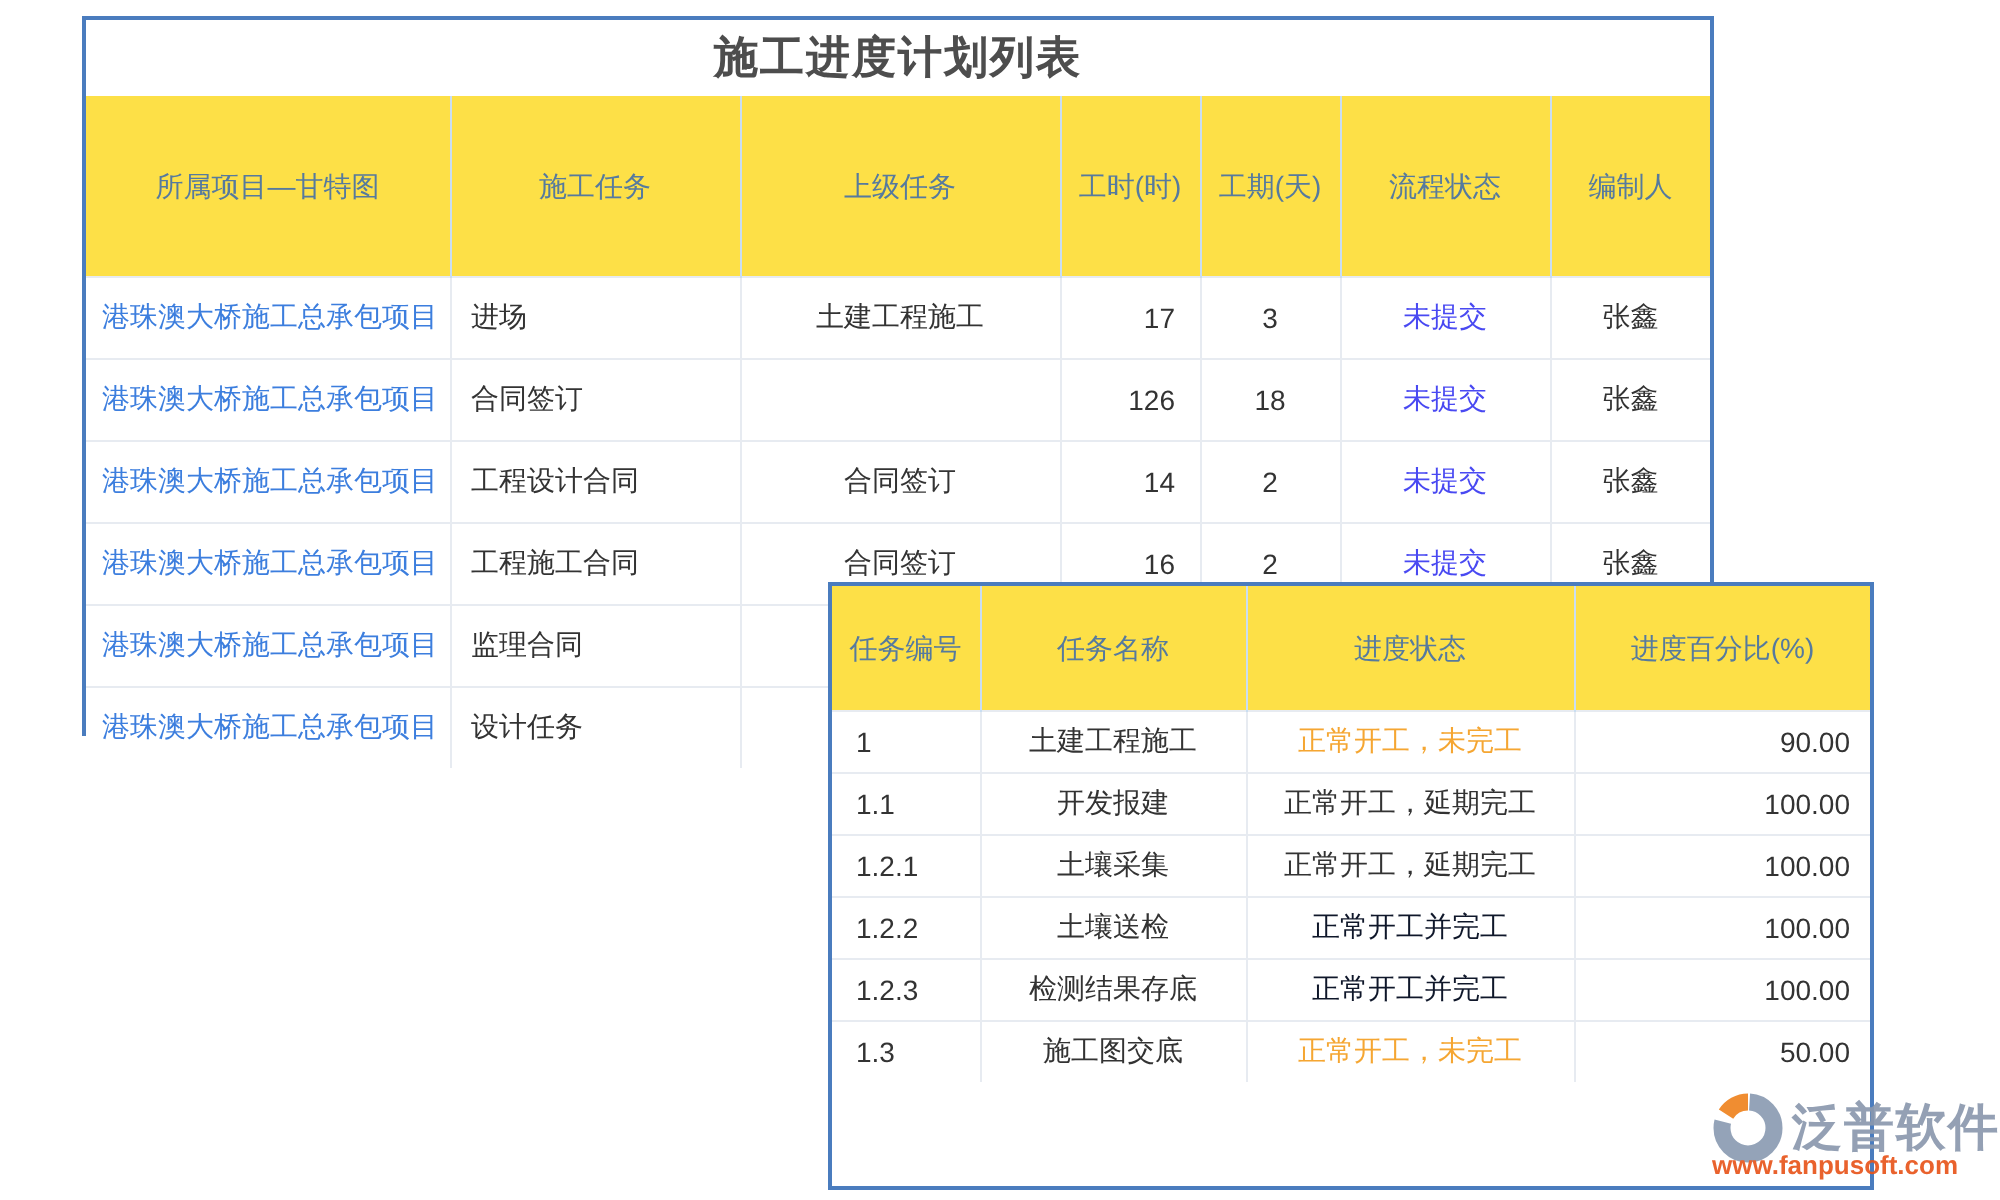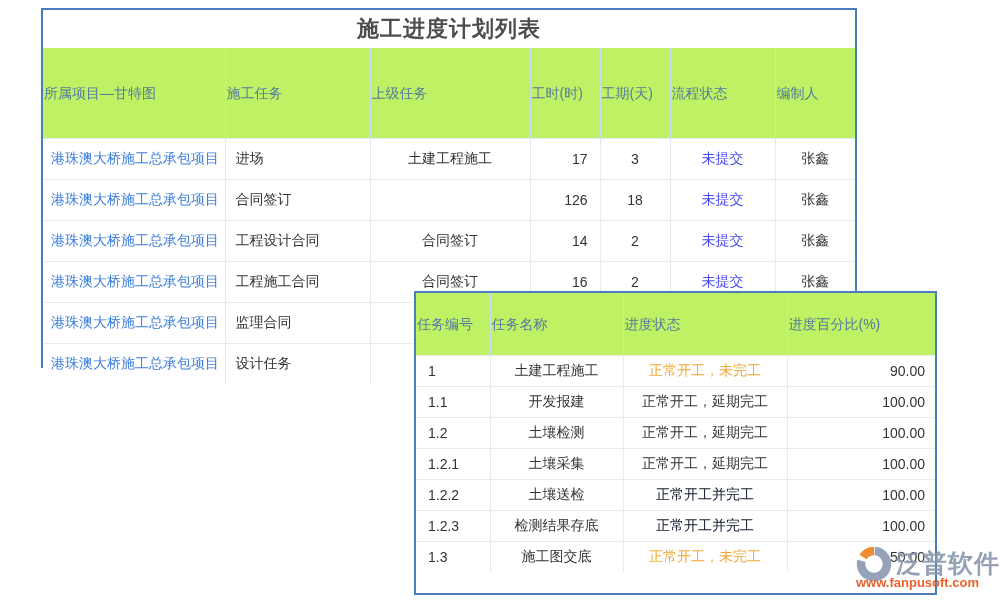--- a/index.html
+++ b/index.html
@@ -17,22 +17,22 @@
   #compare-panel{left:414px;top:291px;width:523px;height:304px;z-index:2;}
 
   .panel-title{
     text-align:center;font-weight:bold;color:#4d4d4d;letter-spacing:1px;
   }
   #plan-panel .panel-title{height:38px;line-height:38px;font-size:22px;}
   #compare-panel .panel-title{height:40px;line-height:40px;font-size:21px;}
 
   table{border-collapse:collapse;table-layout:fixed;width:100%;font-size:14px;}
   th{
-    background:#bef264;color:#567a9e;font-weight:normal;font-size:14px;
-    border-right:1px solid #c9def2;text-align:left;line-height:1.5;
+    background:#fde047;color:#567a9e;font-weight:normal;font-size:14px;
+    border-right:1px solid #c9def2;text-align:center;line-height:1.5;
   }
   th:last-child{border-right:none;}
   td{
     background:#fff;border-top:1px solid #e7ebf1;border-right:1px solid #e7ebf1;
     overflow:hidden;white-space:nowrap;
   }
   td:last-child{border-right:none;}
 
   #plan-table th{height:88px;}
   #plan-table td{height:38px;}
@@ -179,26 +179,20 @@
           <td class="warning">正常开工，未完工</td>
           <td>90.00</td>
         </tr>
         <tr>
           <td>1.1</td>
           <td>开发报建</td>
           <td class="normal">正常开工，延期完工</td>
           <td>100.00</td>
         </tr>
         <tr>
-          <td>1.2</td>
-          <td>土壤检测</td>
-          <td class="normal">正常开工，延期完工</td>
-          <td>100.00</td>
-        </tr>
-        <tr>
           <td>1.2.1</td>
           <td>土壤采集</td>
           <td class="normal">正常开工，延期完工</td>
           <td>100.00</td>
         </tr>
         <tr>
           <td>1.2.2</td>
           <td>土壤送检</td>
           <td class="success">正常开工并完工</td>
           <td>100.00</td>

